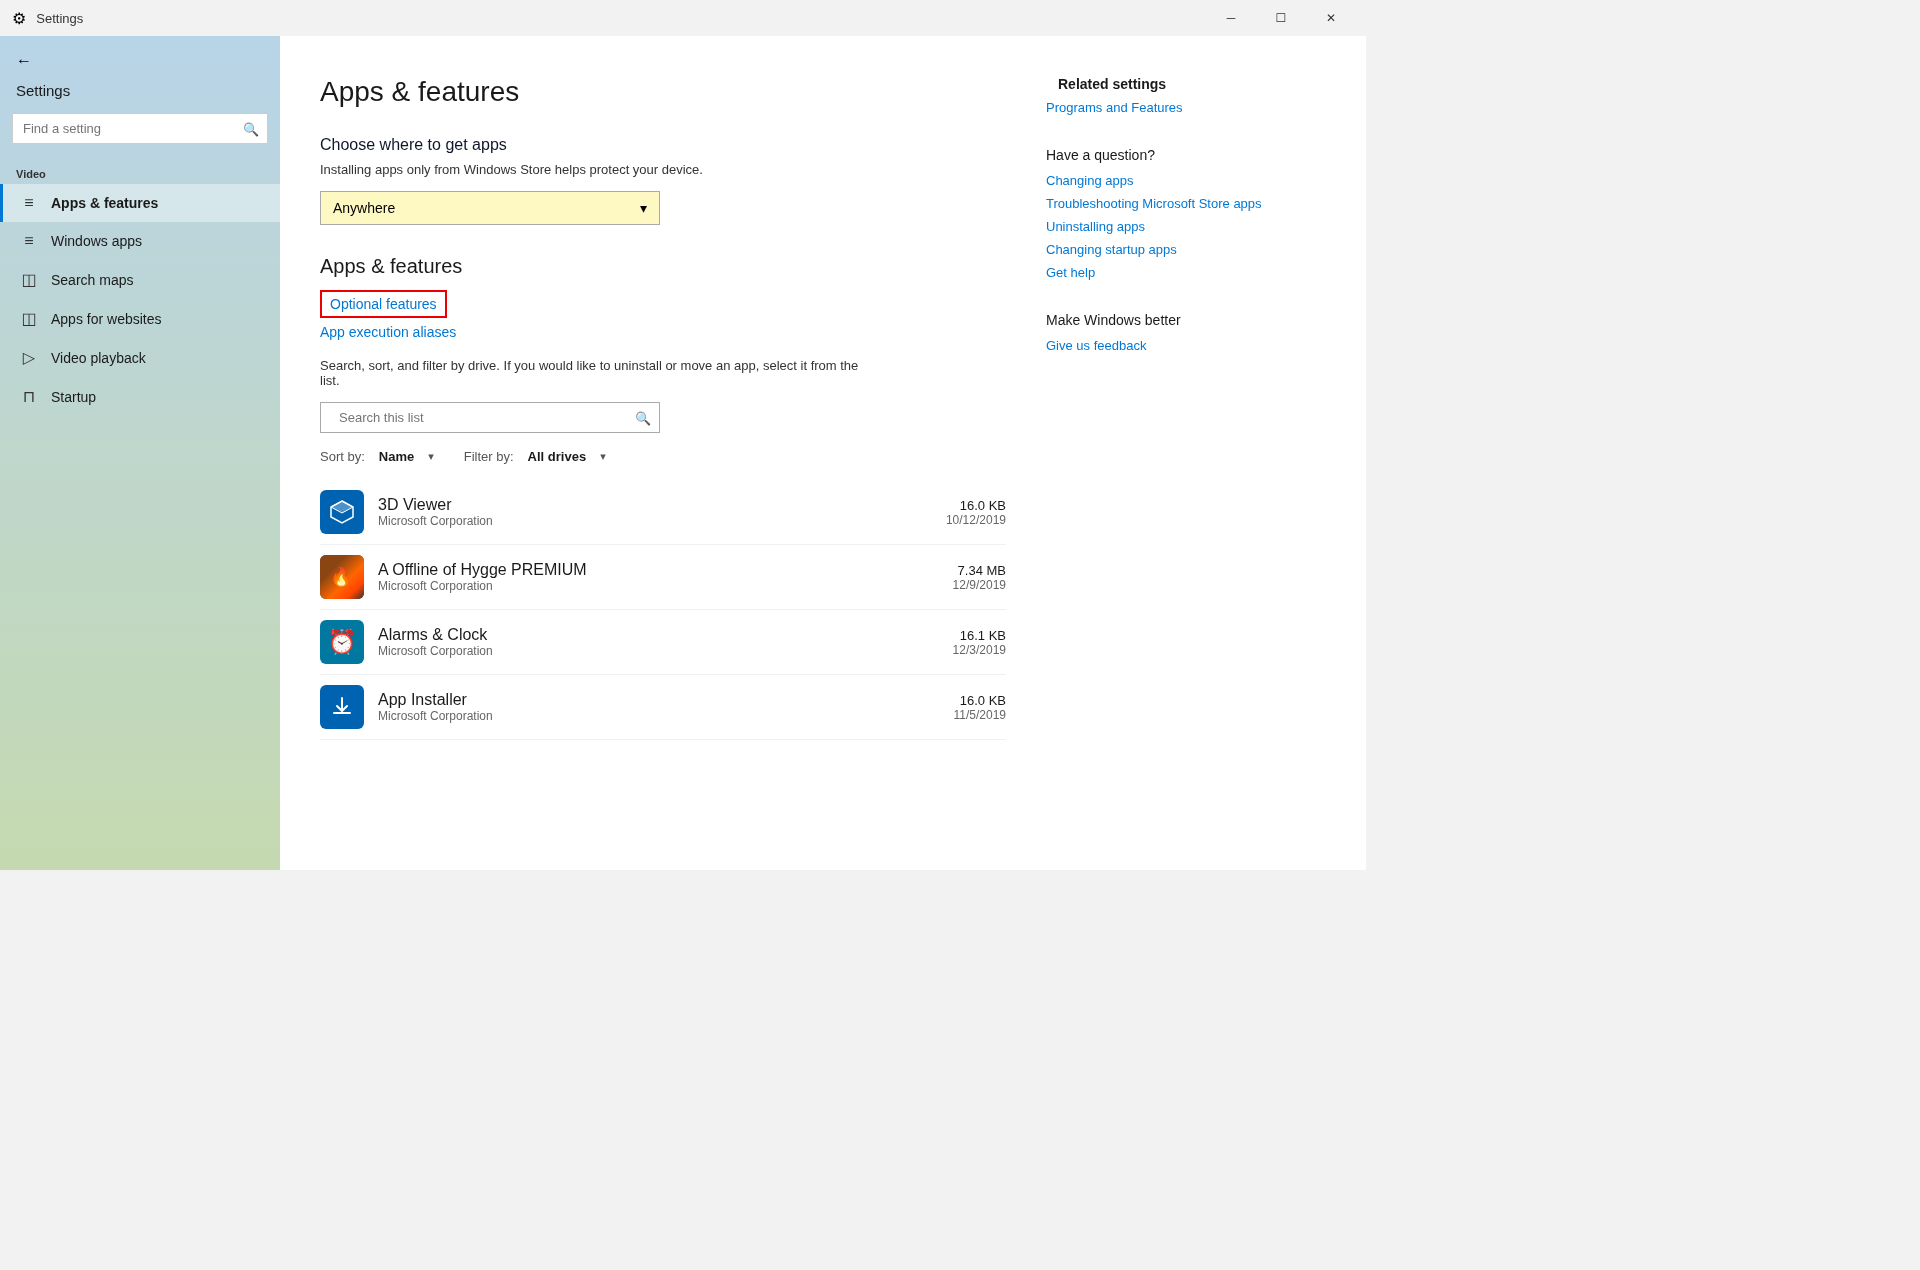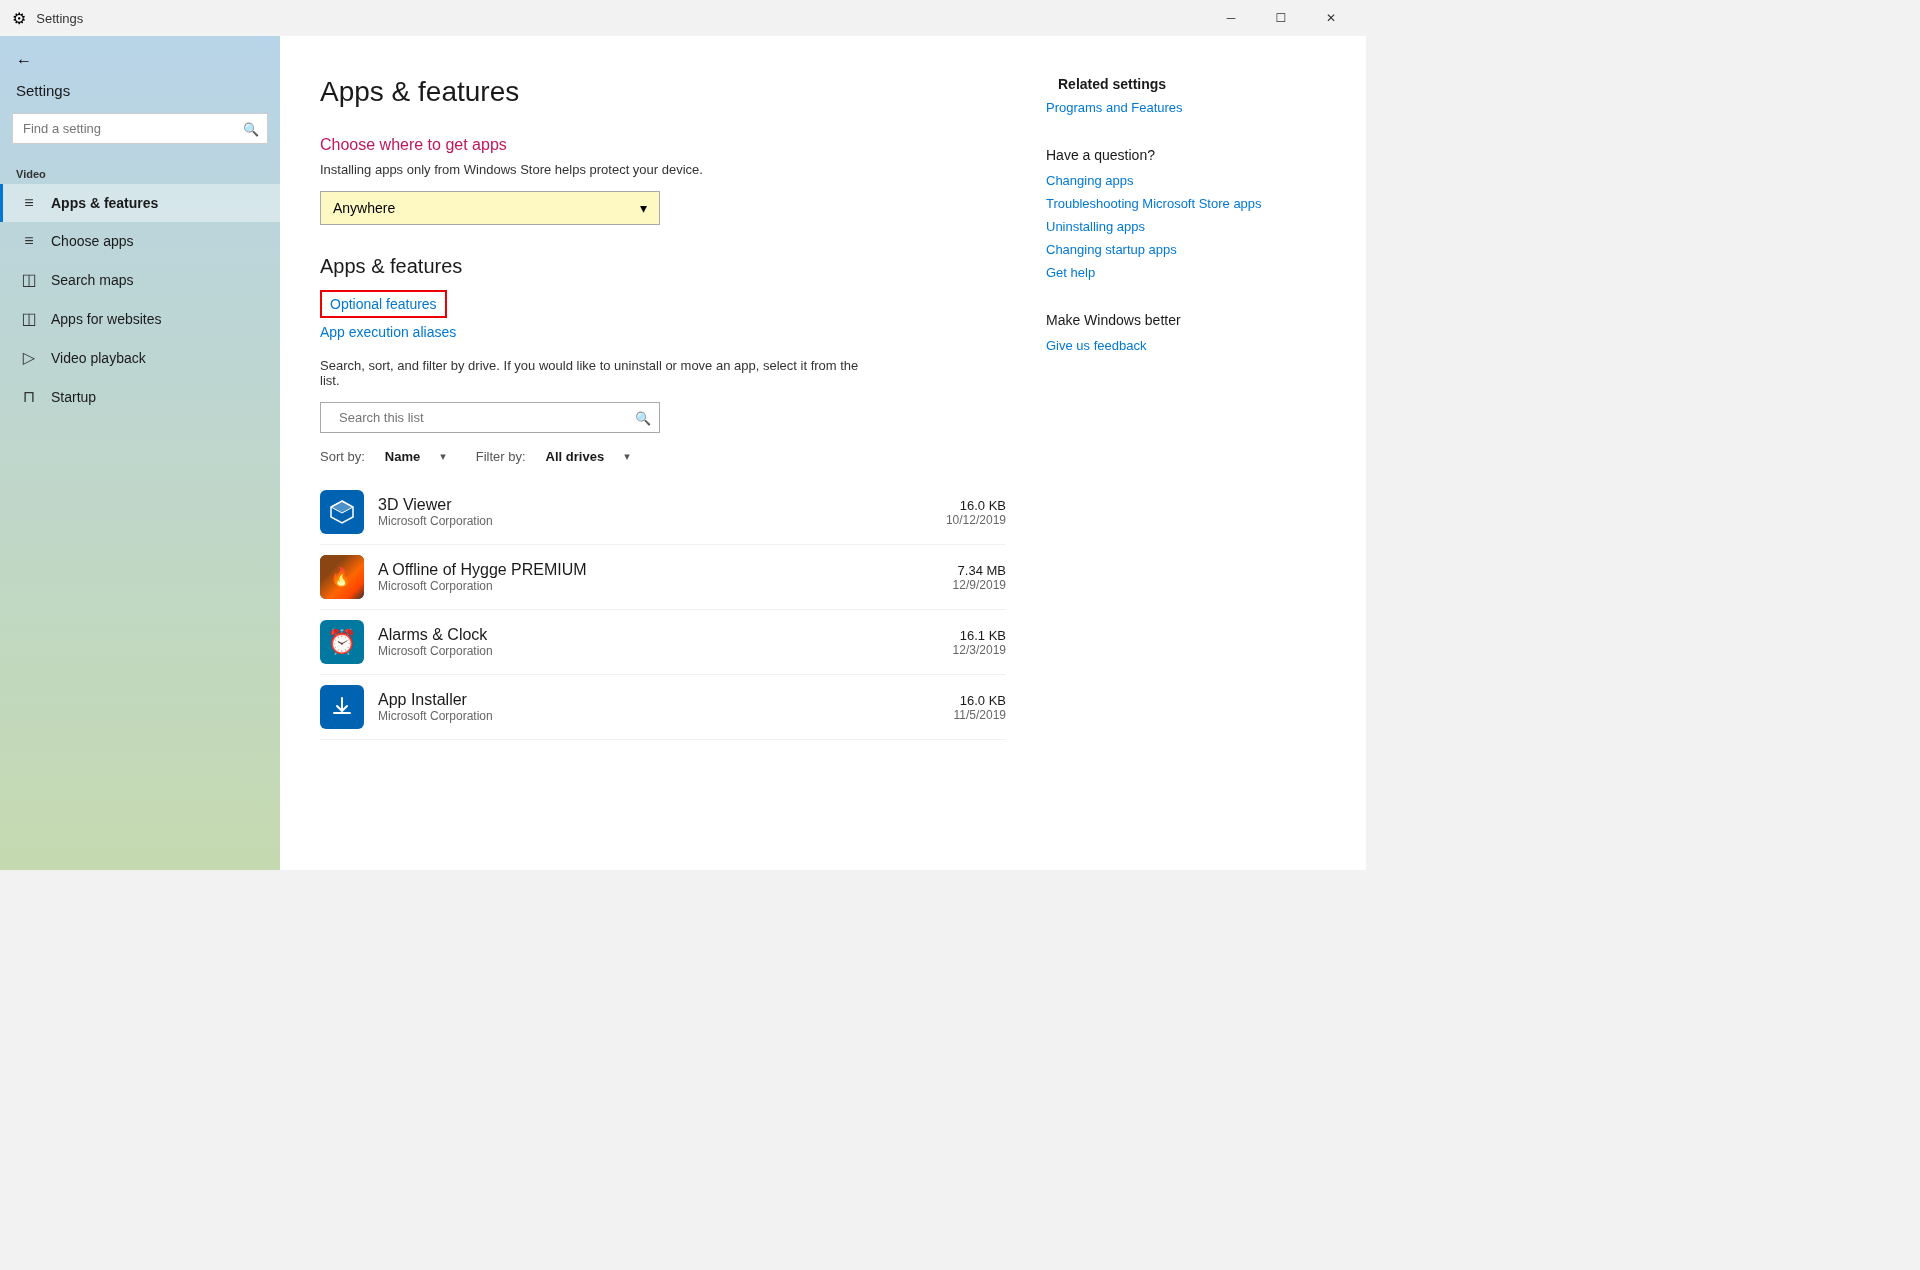--- a/index.html
+++ b/index.html
@@ -138,21 +138,21 @@
     }
     .page-title {
       font-size: 28px;
       font-weight: 300;
       color: #1a1a1a;
       margin-bottom: 28px;
     }
     .section-heading {
       font-size: 16px;
       font-weight: 400;
-      color: #be185d;
+      color: #0f172a;
       margin-bottom: 8px;
     }
     .section-description {
       font-size: 13px;
       color: #333;
       margin-bottom: 14px;
     }
     .dropdown-container {
       margin-bottom: 30px;
     }
@@ -222,21 +222,21 @@
     .sort-filter-row {
       display: flex;
       gap: 30px;
       margin-bottom: 16px;
       font-size: 13px;
       color: #333;
     }
     .sort-filter-item {
       display: flex;
       align-items: center;
-      gap: 20px;
+      gap: 14px;
       cursor: pointer;
     }
     .sort-filter-item span.label { color: #555; }
     .sort-filter-item span.value { color: #1a1a1a; font-weight: 600; }
     .sort-filter-item span.chevron { color: #555; font-size: 11px; }
 
     .app-list {
       display: flex;
       flex-direction: column;
     }
@@ -362,21 +362,21 @@
       <span class="sidebar-search-icon">🔍</span>
     </div>
     <div class="sidebar-section-label">Video</div>
 
     <div class="sidebar-item active">
       <span class="sidebar-item-icon">≡</span>
       <span>Apps &amp; features</span>
     </div>
     <div class="sidebar-item">
       <span class="sidebar-item-icon">≡</span>
-      <span>Choose apps</span>
+      <span>Windows apps</span>
     </div>
     <div class="sidebar-item">
       <span class="sidebar-item-icon">◫</span>
       <span>Search maps</span>
     </div>
     <div class="sidebar-item">
       <span class="sidebar-item-icon">◫</span>
       <span>Apps for websites</span>
     </div>
     <div class="sidebar-item">

